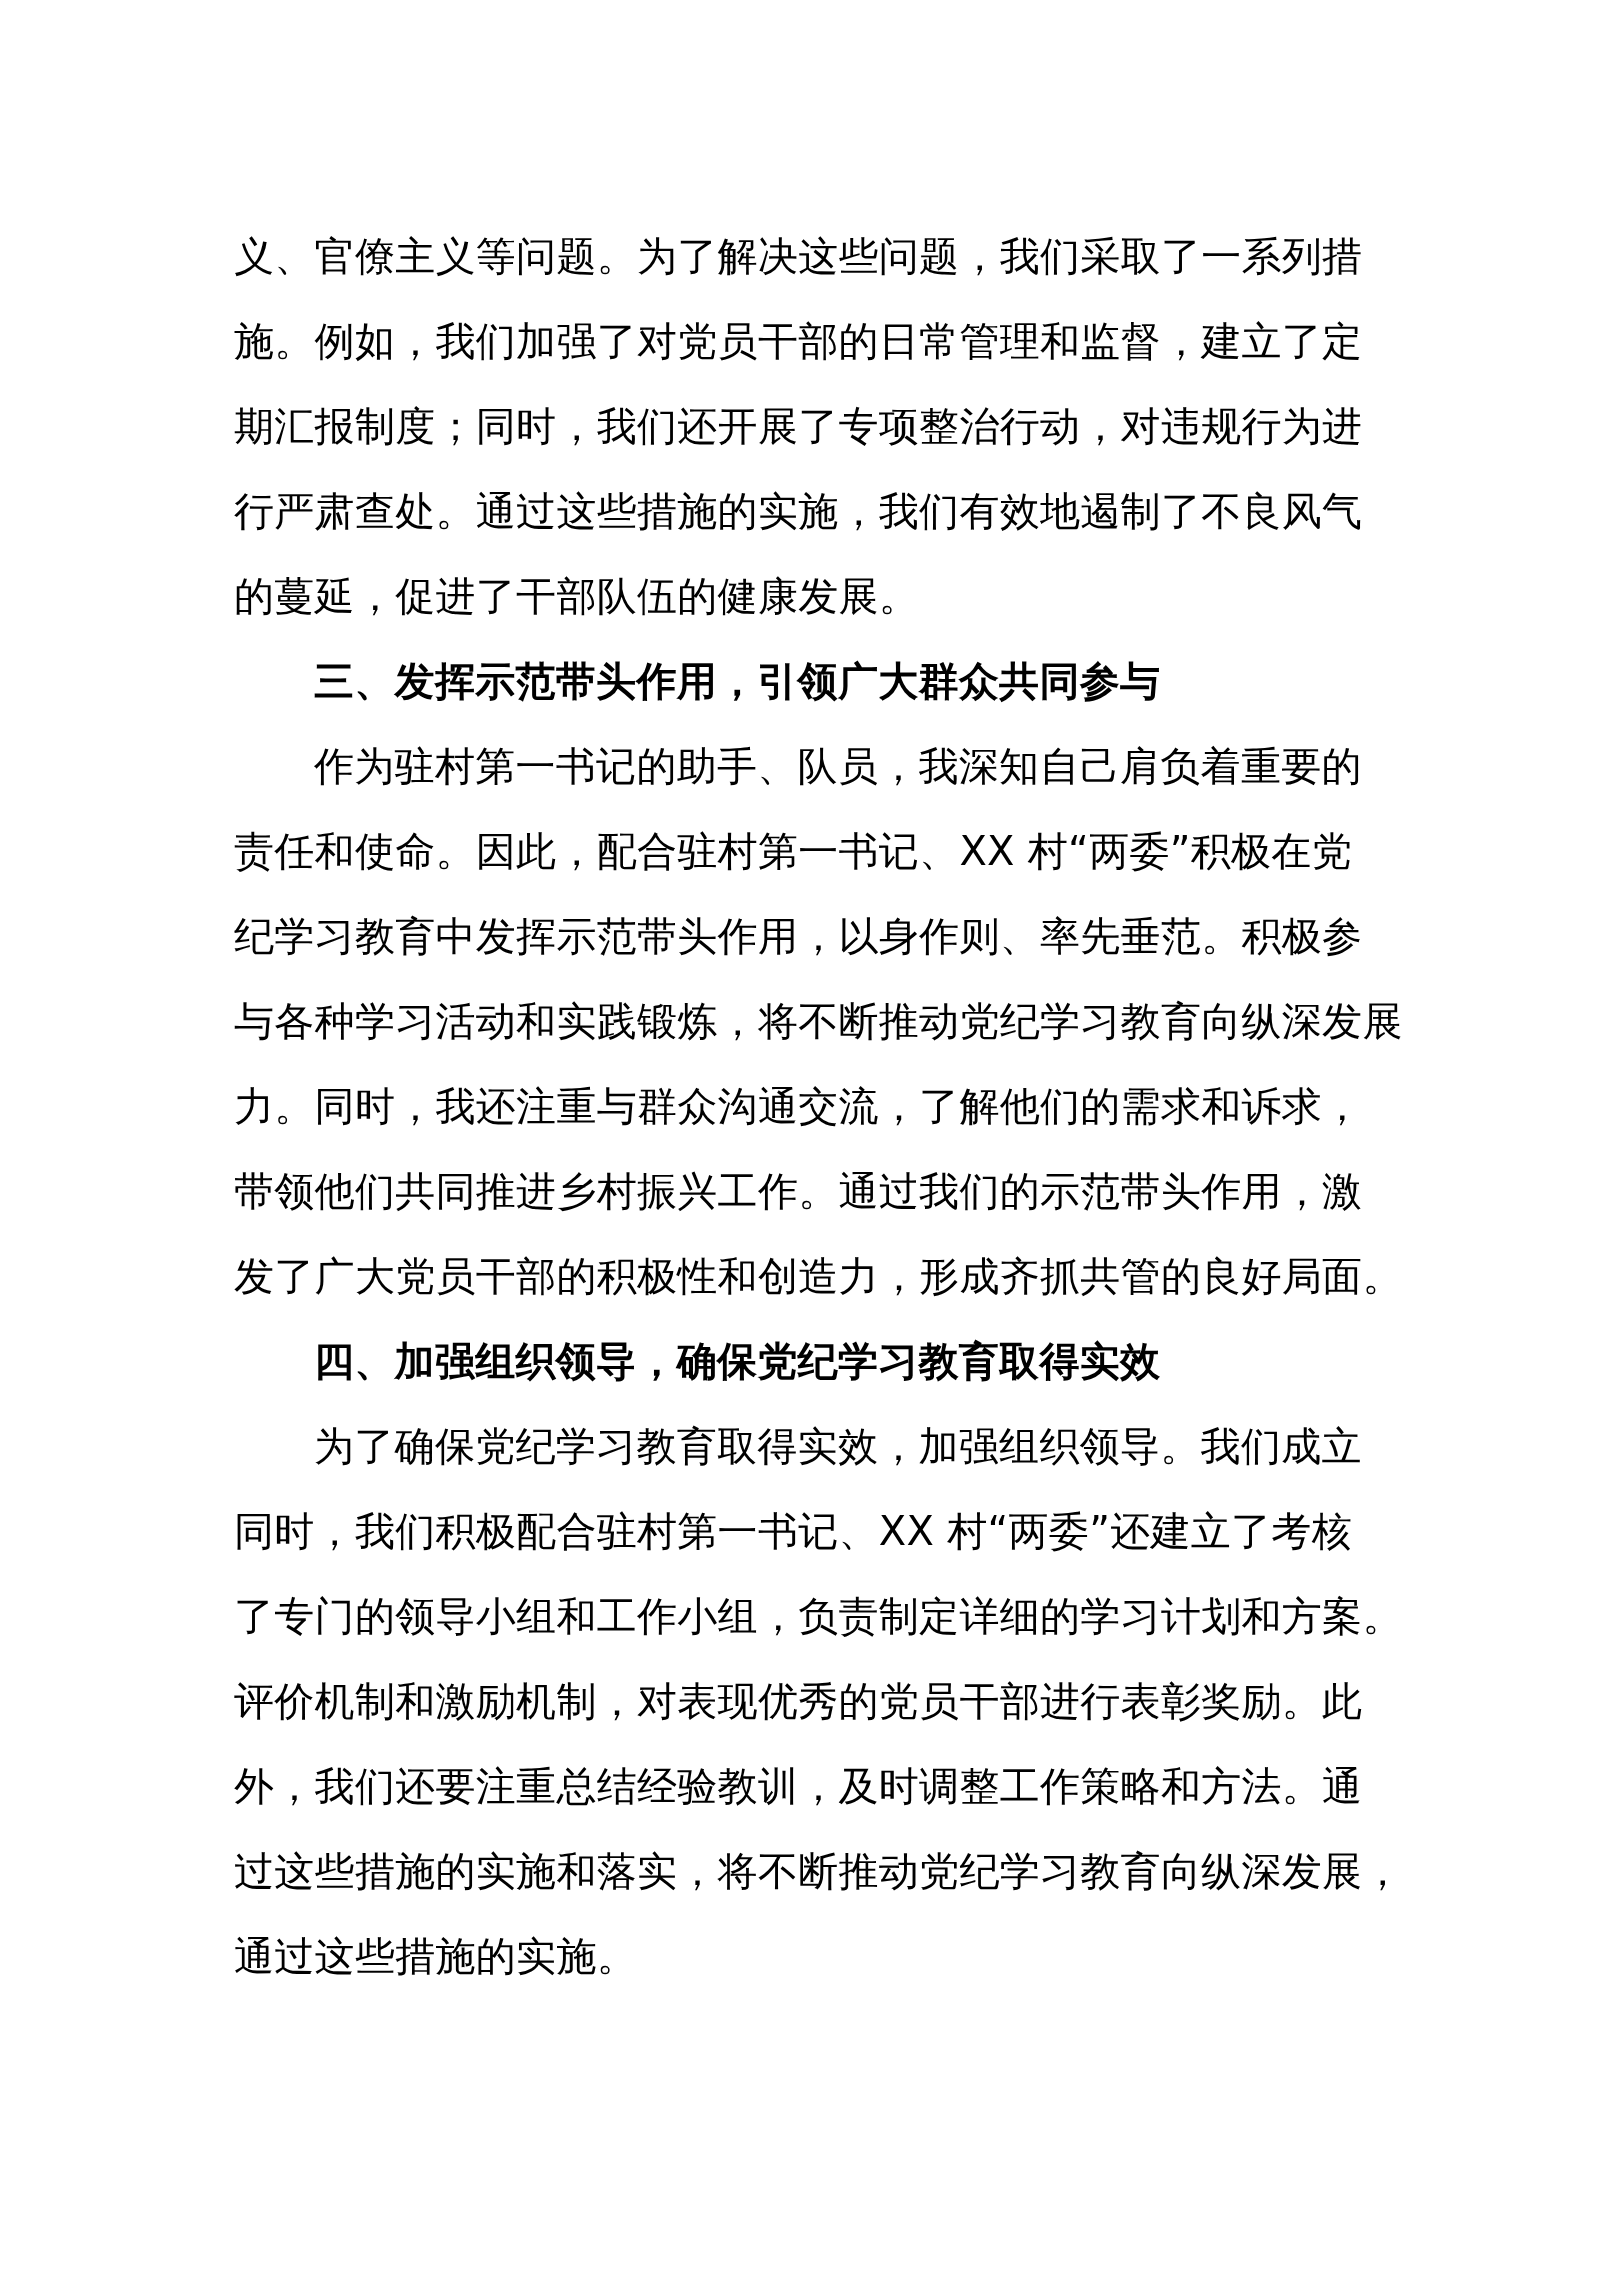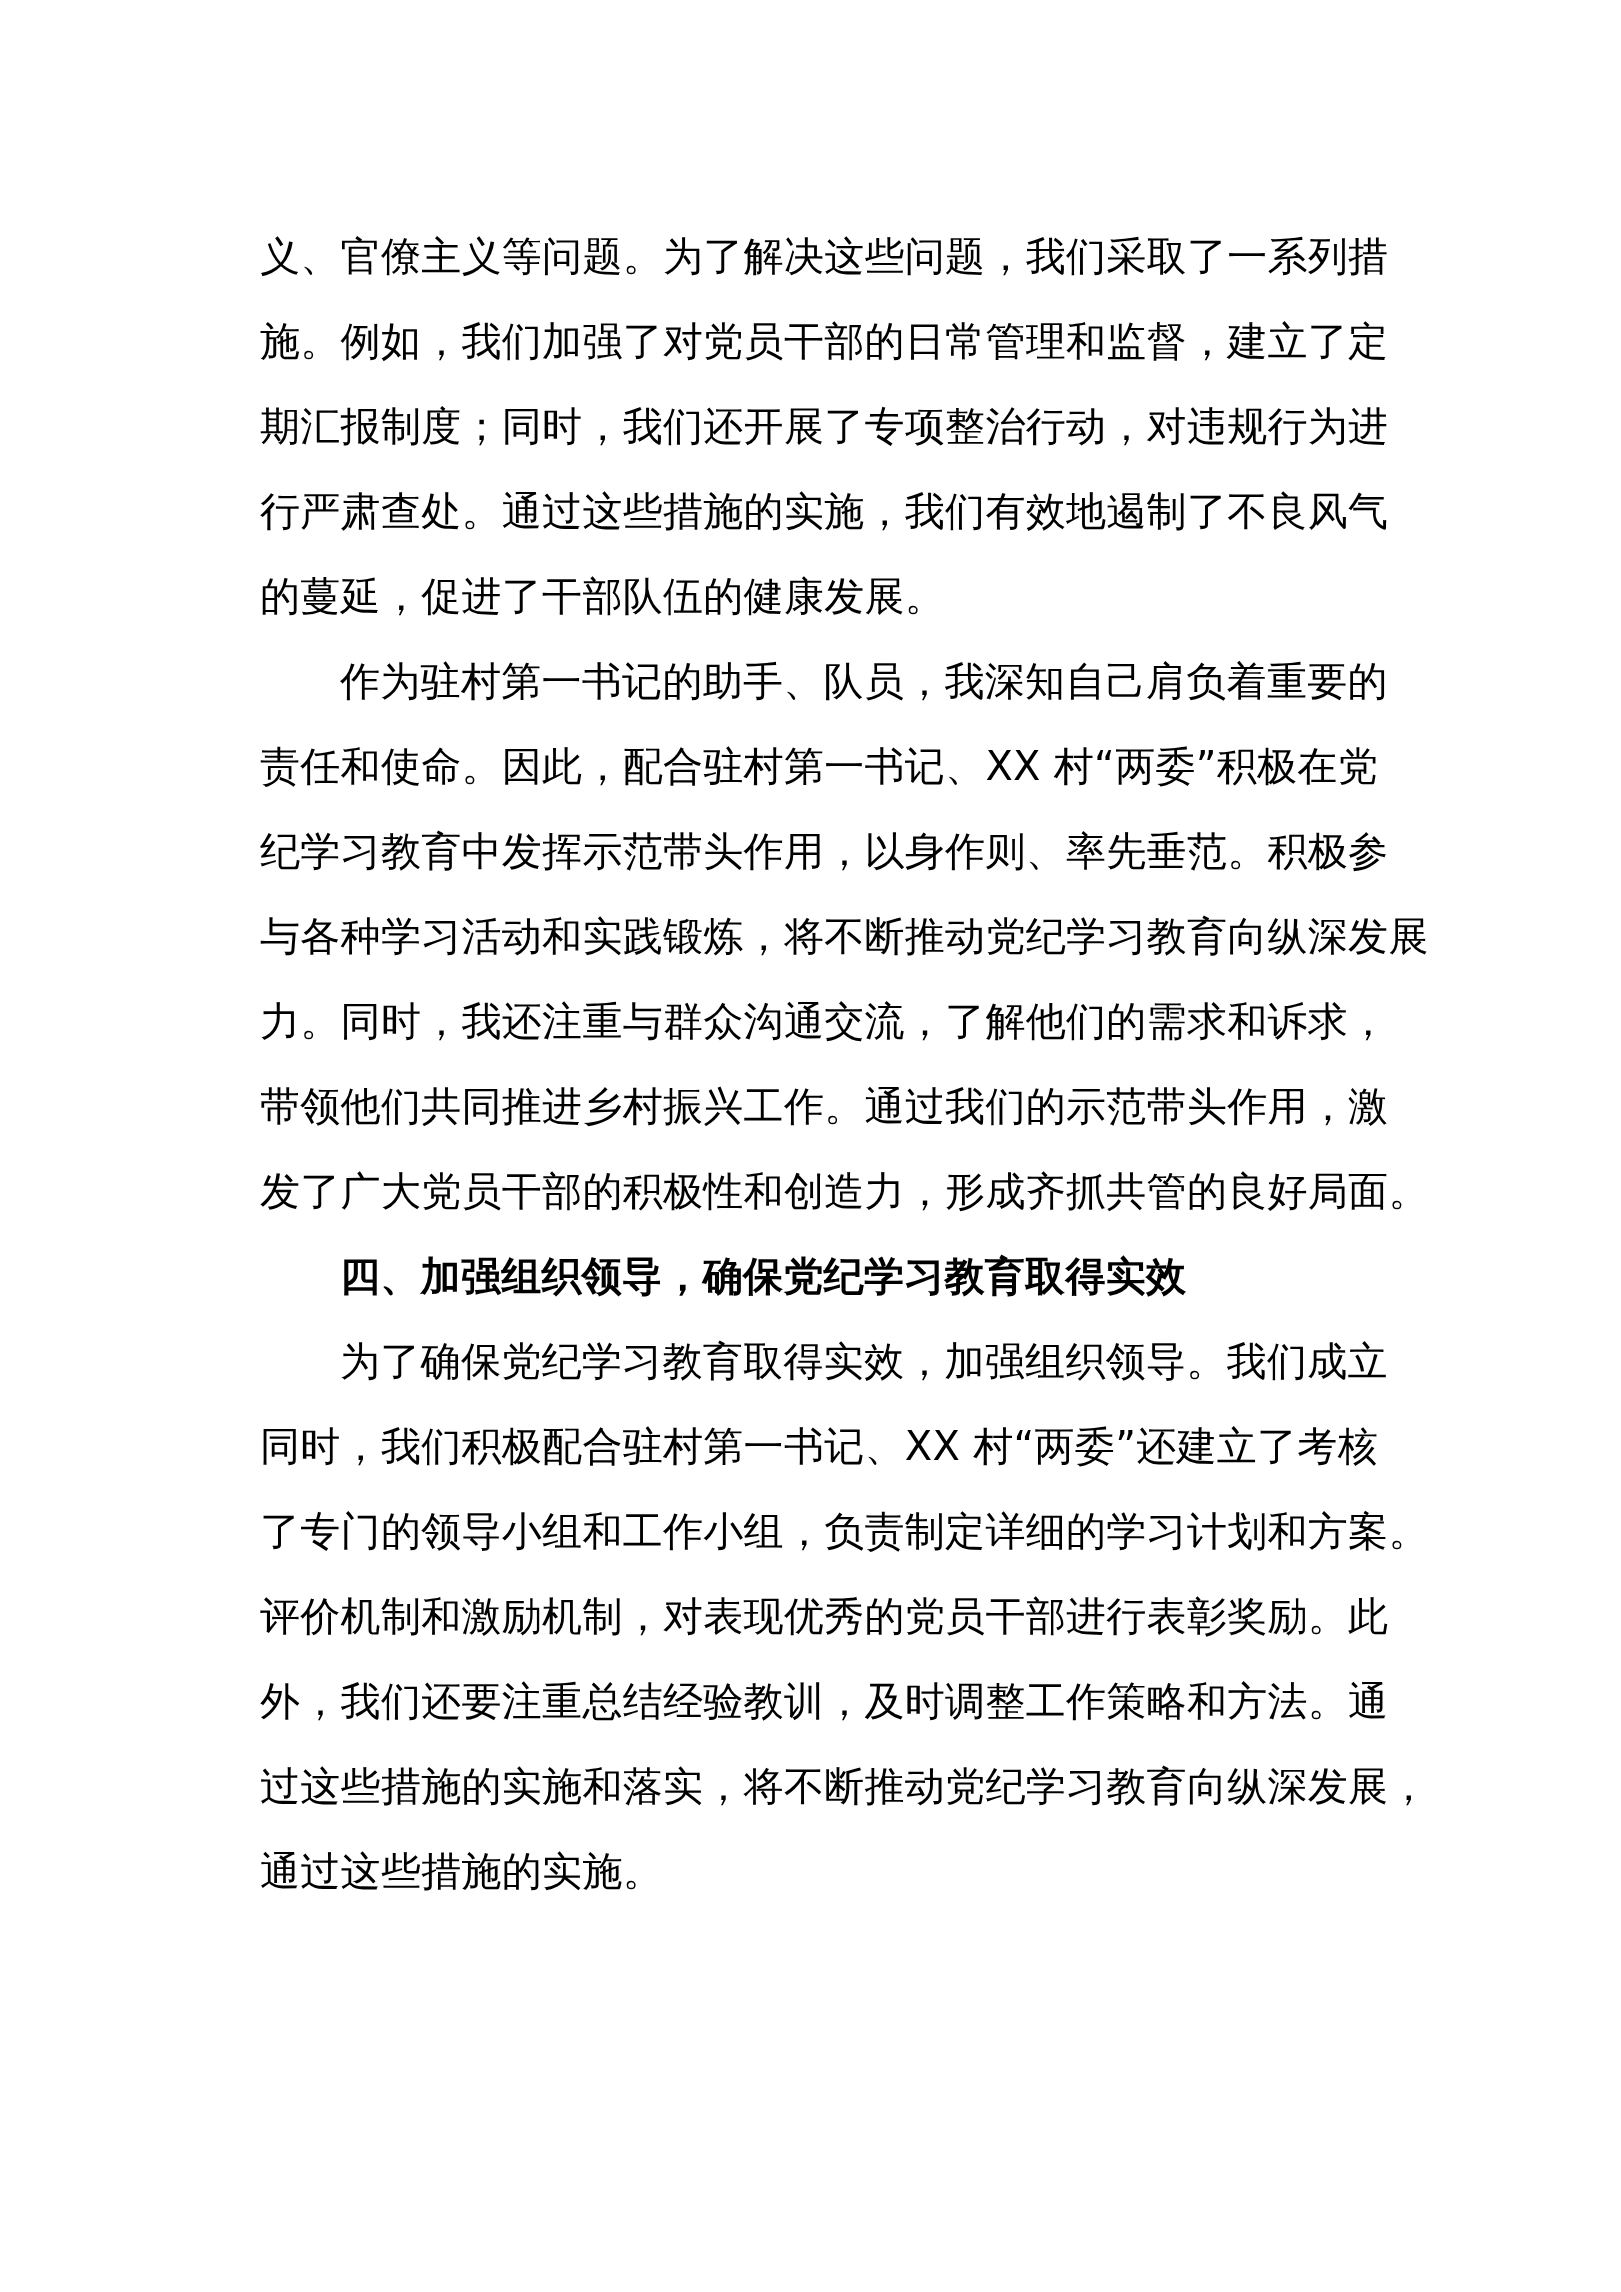--- a/index.html
+++ b/index.html
@@ -8,21 +8,21 @@
       background: #ffffff;
     }
     body {
       width: 1621px;
       height: 2293px;
       position: relative;
       overflow: hidden;
     }
     .page {
       position: absolute;
-      left: 260px;
+      left: 234px;
       top: 214px;
       width: 1137px;
       color: #000000;
       font-family: "DejaVu Sans", "Liberation Sans", sans-serif;
       font-size: 40px;
       line-height: 85px;
     }
     .line {
       display: block;
       white-space: nowrap;
@@ -42,20 +42,21 @@
 <div class="page">
 
   <div>
     <span class="line">义、官僚主义等问题。为了解决这些问题，我们采取了一系列措</span>
     <span class="line">施。例如，我们加强了对党员干部的日常管理和监督，建立了定</span>
     <span class="line">期汇报制度；同时，我们还开展了专项整治行动，对违规行为进</span>
     <span class="line">行严肃查处。通过这些措施的实施，我们有效地遏制了不良风气</span>
     <span class="line">的蔓延，促进了干部队伍的健康发展。</span>
   </div>
 
+  <h2 class="line indent heading" style="margin:0;font-size:40px;">三、发挥示范带头作用，引领广大群众共同参与</h2>
 
   <div>
     <span class="line indent">作为驻村第一书记的助手、队员，我深知自己肩负着重要的</span>
     <span class="line">责任和使命。因此，配合驻村第一书记、XX 村“两委”积极在党</span>
     <span class="line">纪学习教育中发挥示范带头作用，以身作则、率先垂范。积极参</span>
     <span class="line">与各种学习活动和实践锻炼，将不断推动党纪学习教育向纵深发展</span>
     <span class="line">力。同时，我还注重与群众沟通交流，了解他们的需求和诉求，</span>
     <span class="line">带领他们共同推进乡村振兴工作。通过我们的示范带头作用，激</span>
     <span class="line">发了广大党员干部的积极性和创造力，形成齐抓共管的良好局面。</span>
   </div>

